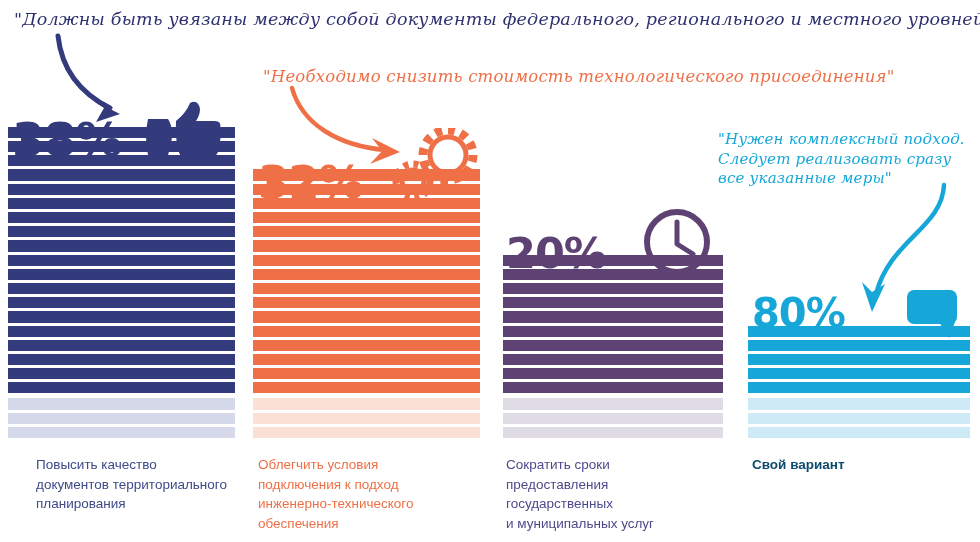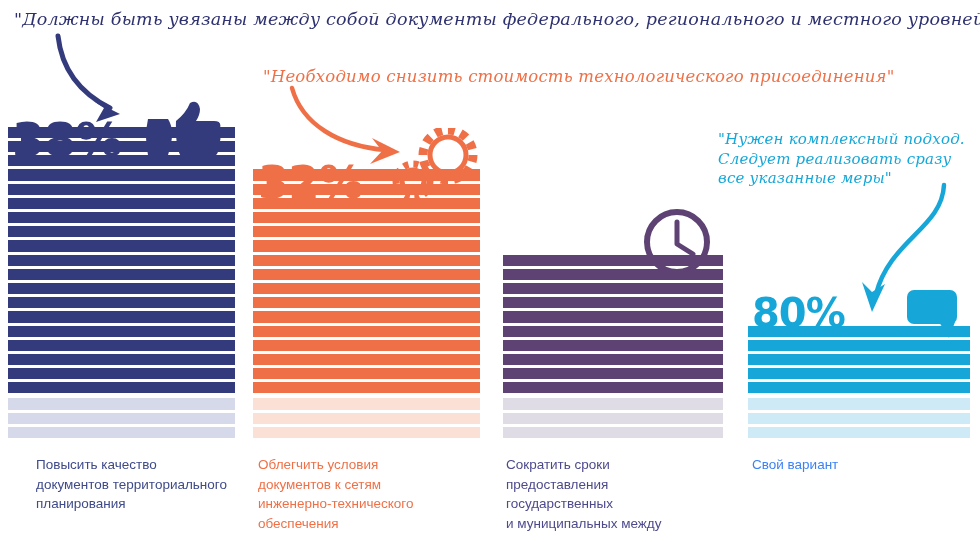--- a/index.html
+++ b/index.html
@@ -51,21 +51,21 @@
   .caption{
     position:absolute;
     top:455px;
     font-size:13.5px;
     line-height:1.45;
     white-space:pre-line;
   }
   #cap-1{left:12px;width:225px;color:#3f4a8a;margin-left:24px;}
   #cap-2{left:258px;width:225px;color:#ef7047;}
   #cap-3{left:506px;width:225px;color:#4d4a8c;}
-  #cap-4{left:752px;width:225px;color:#3b82f6;}
+  #cap-4{left:752px;width:225px;color:#0c4a6e;font-weight:bold;}
 
   
   .deco{position:absolute;}
   #icon-thumbsup{left:146px;top:101px;}
   #icon-gears{left:385px;top:128px;}
   #icon-clock{left:641px;top:206px;}
   #icon-bubble{left:905px;top:288px;}
   #arrow-1{left:52px;top:32px;}
   #arrow-2{left:288px;top:84px;}
   #arrow-3{left:838px;top:182px;}
@@ -119,20 +119,21 @@
     <path d="M36 16 L36 38 L52 48" fill="none" stroke="#5d4273" stroke-width="5" stroke-linecap="round" stroke-linejoin="round"></path>
   </svg>
 
   <svg class="deco" id="icon-bubble" width="58" height="52" viewBox="0 0 58 52">
     <rect x="2" y="2" width="50" height="34" rx="7" fill="#16a7d8"></rect>
     <path d="M34 34 L50 34 L44 50 Z" fill="#16a7d8"></path>
   </svg>
 
   <div class="pct" id="pct-1">38%</div>
   <div class="pct" id="pct-2">32%</div>
+  <div class="pct" id="pct-3">20%</div>
   <div class="pct" id="pct-4">80%</div>
 
   <div class="bar" id="bar-1">
       <div class="stripe" style="height: 11.2px; background: rgb(52, 59, 125);"></div>
       <div class="stripe" style="height: 11.2px; background: rgb(52, 59, 125);"></div>
       <div class="stripe" style="height: 11.2px; background: rgb(52, 59, 125);"></div>
       <div class="stripe" style="height: 11.2px; background: rgb(52, 59, 125);"></div>
       <div class="stripe" style="height: 11.2px; background: rgb(52, 59, 125);"></div>
       <div class="stripe" style="height: 11.2px; background: rgb(52, 59, 125);"></div>
       <div class="stripe" style="height: 11.2px; background: rgb(52, 59, 125);"></div>
@@ -196,22 +197,22 @@
       <div class="stripe" style="height: 11.2px; background: rgb(22, 167, 216);"></div>
       <div class="stripe" style="height: 11.2px; background: rgb(205, 234, 246); margin-top: 5px;"></div>
       <div class="stripe" style="height: 11.2px; background: rgb(205, 234, 246);"></div>
       <div class="stripe" style="height: 11.2px; background: rgb(205, 234, 246);"></div>
     </div>
 
   <div class="caption" id="cap-1">Повысить качество
 документов территориального
 планирования</div>
   <div class="caption" id="cap-2">Облегчить условия
-документов к сетям
+подключения к подход
 инженерно-технического
 обеспечения</div>
   <div class="caption" id="cap-3">Сократить сроки
 предоставления
 государственных
-и муниципальных между</div>
+и муниципальных услуг</div>
   <div class="caption" id="cap-4">Свой вариант</div>
 
 </div>
 
 </body></html>

